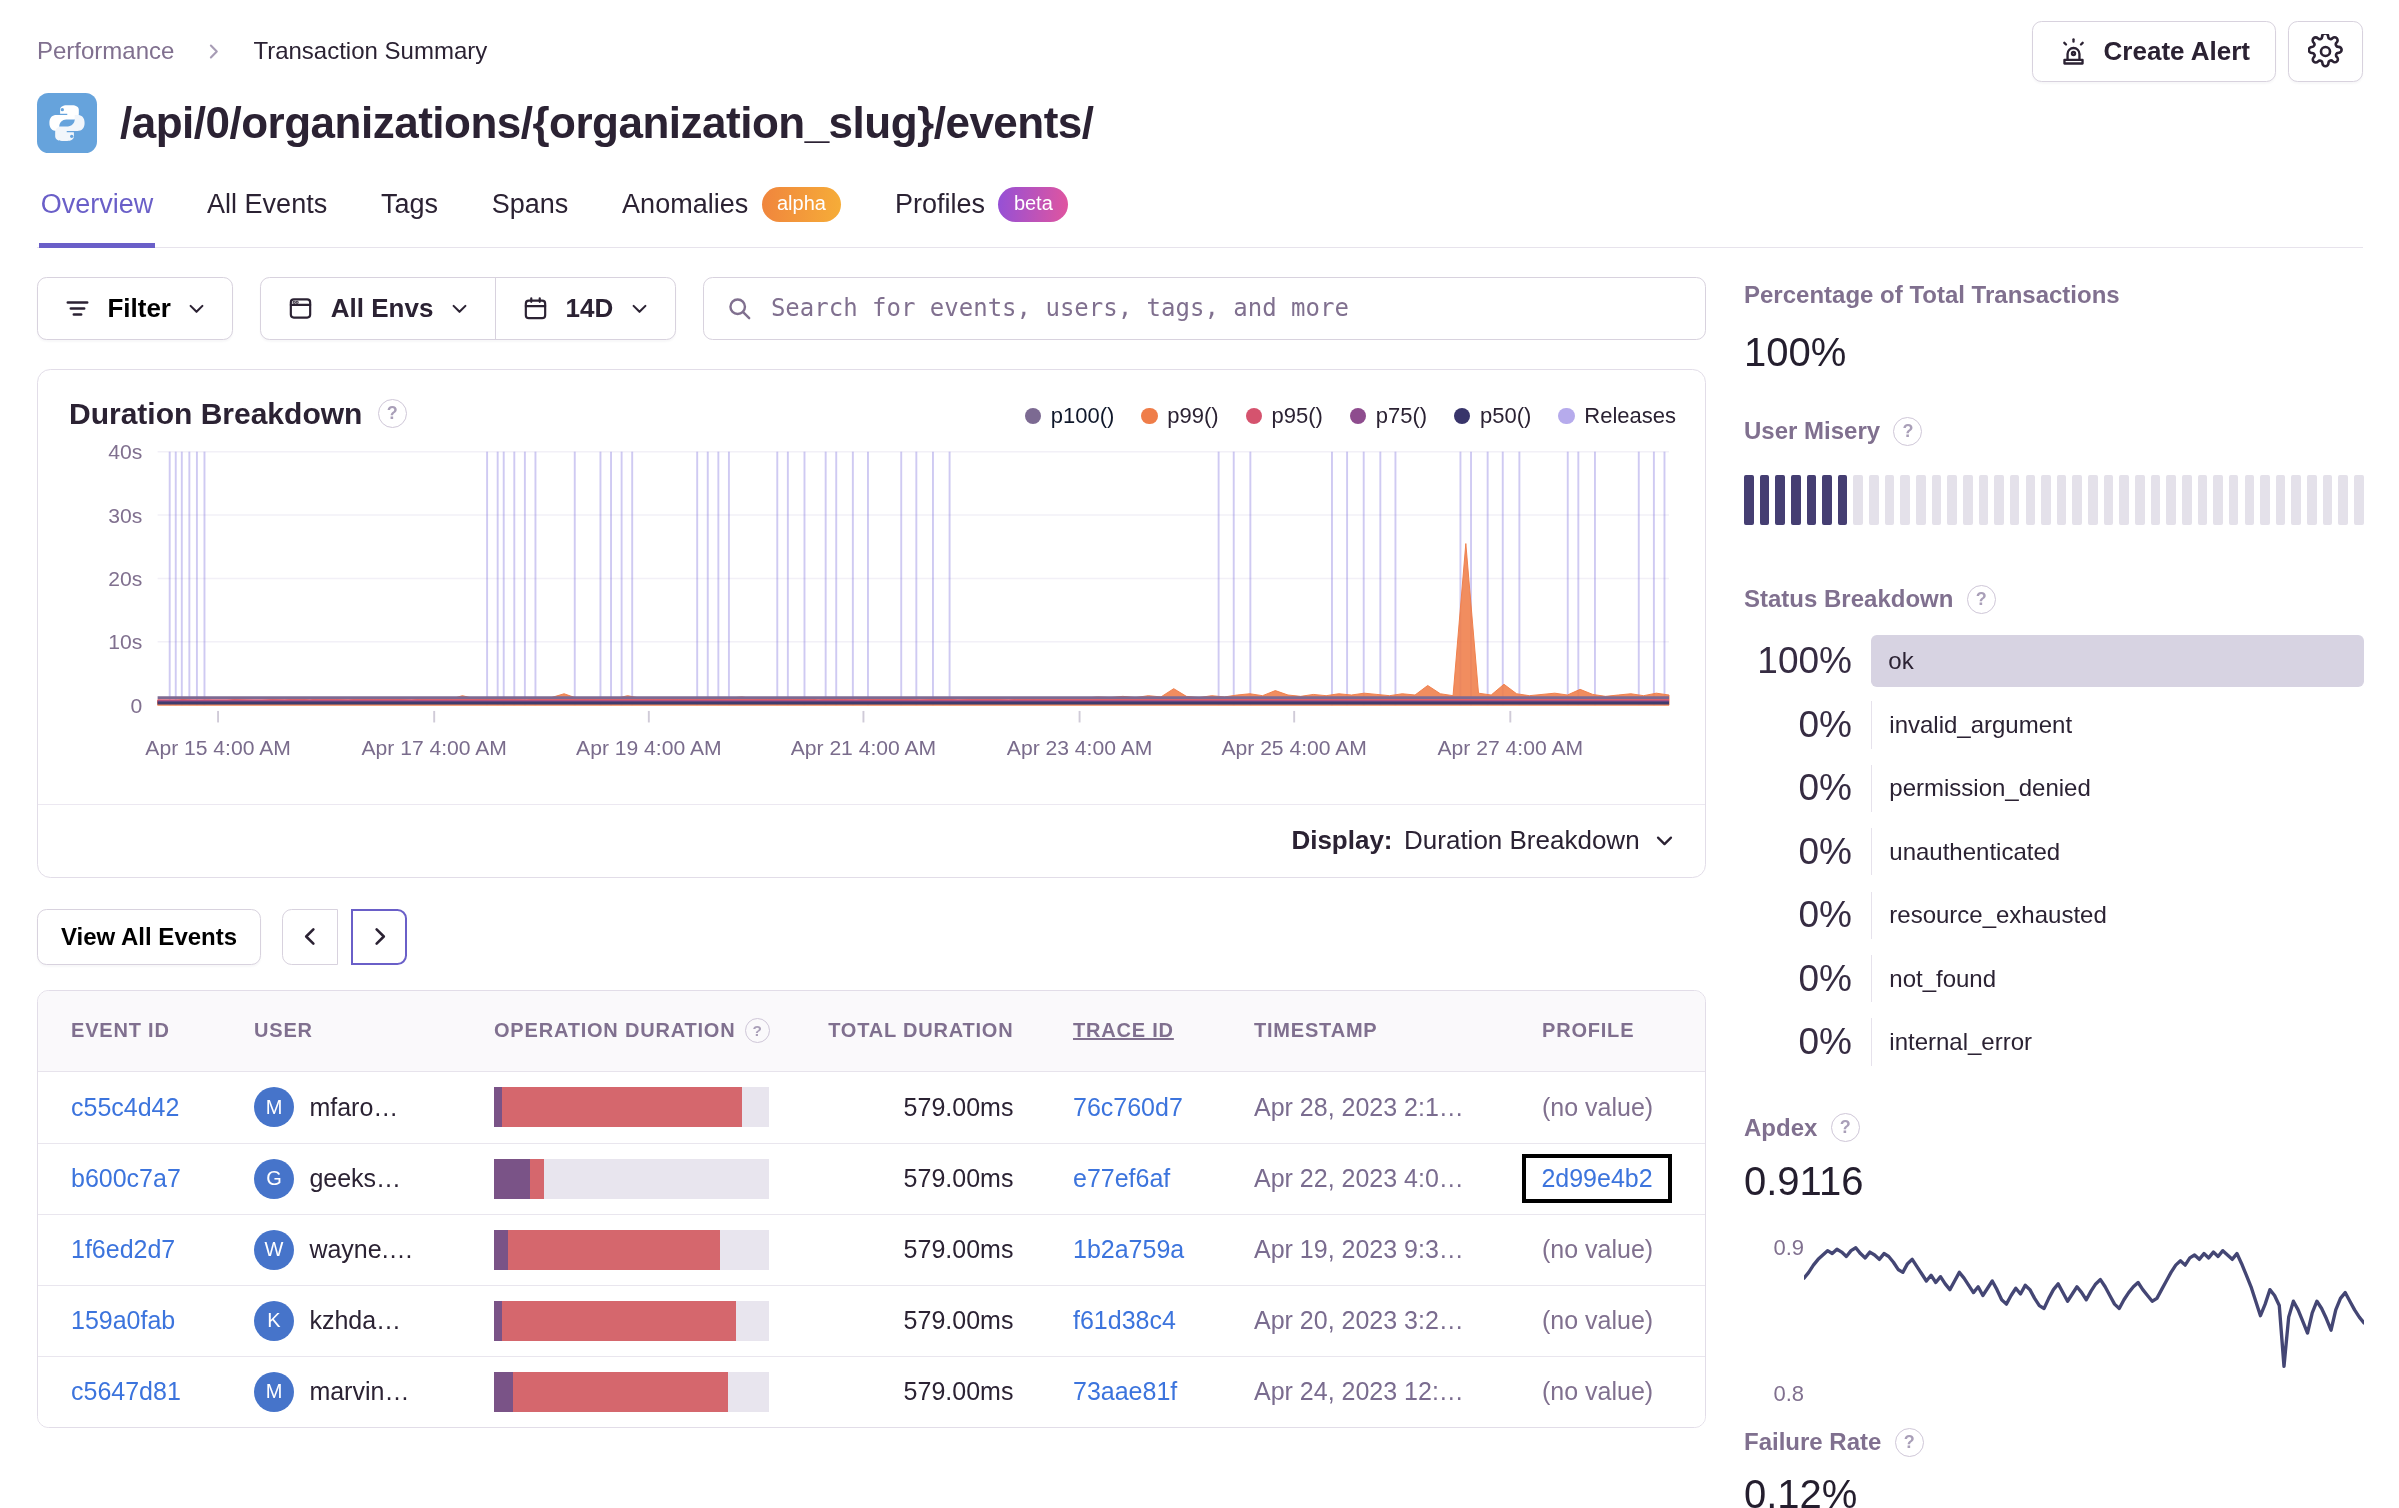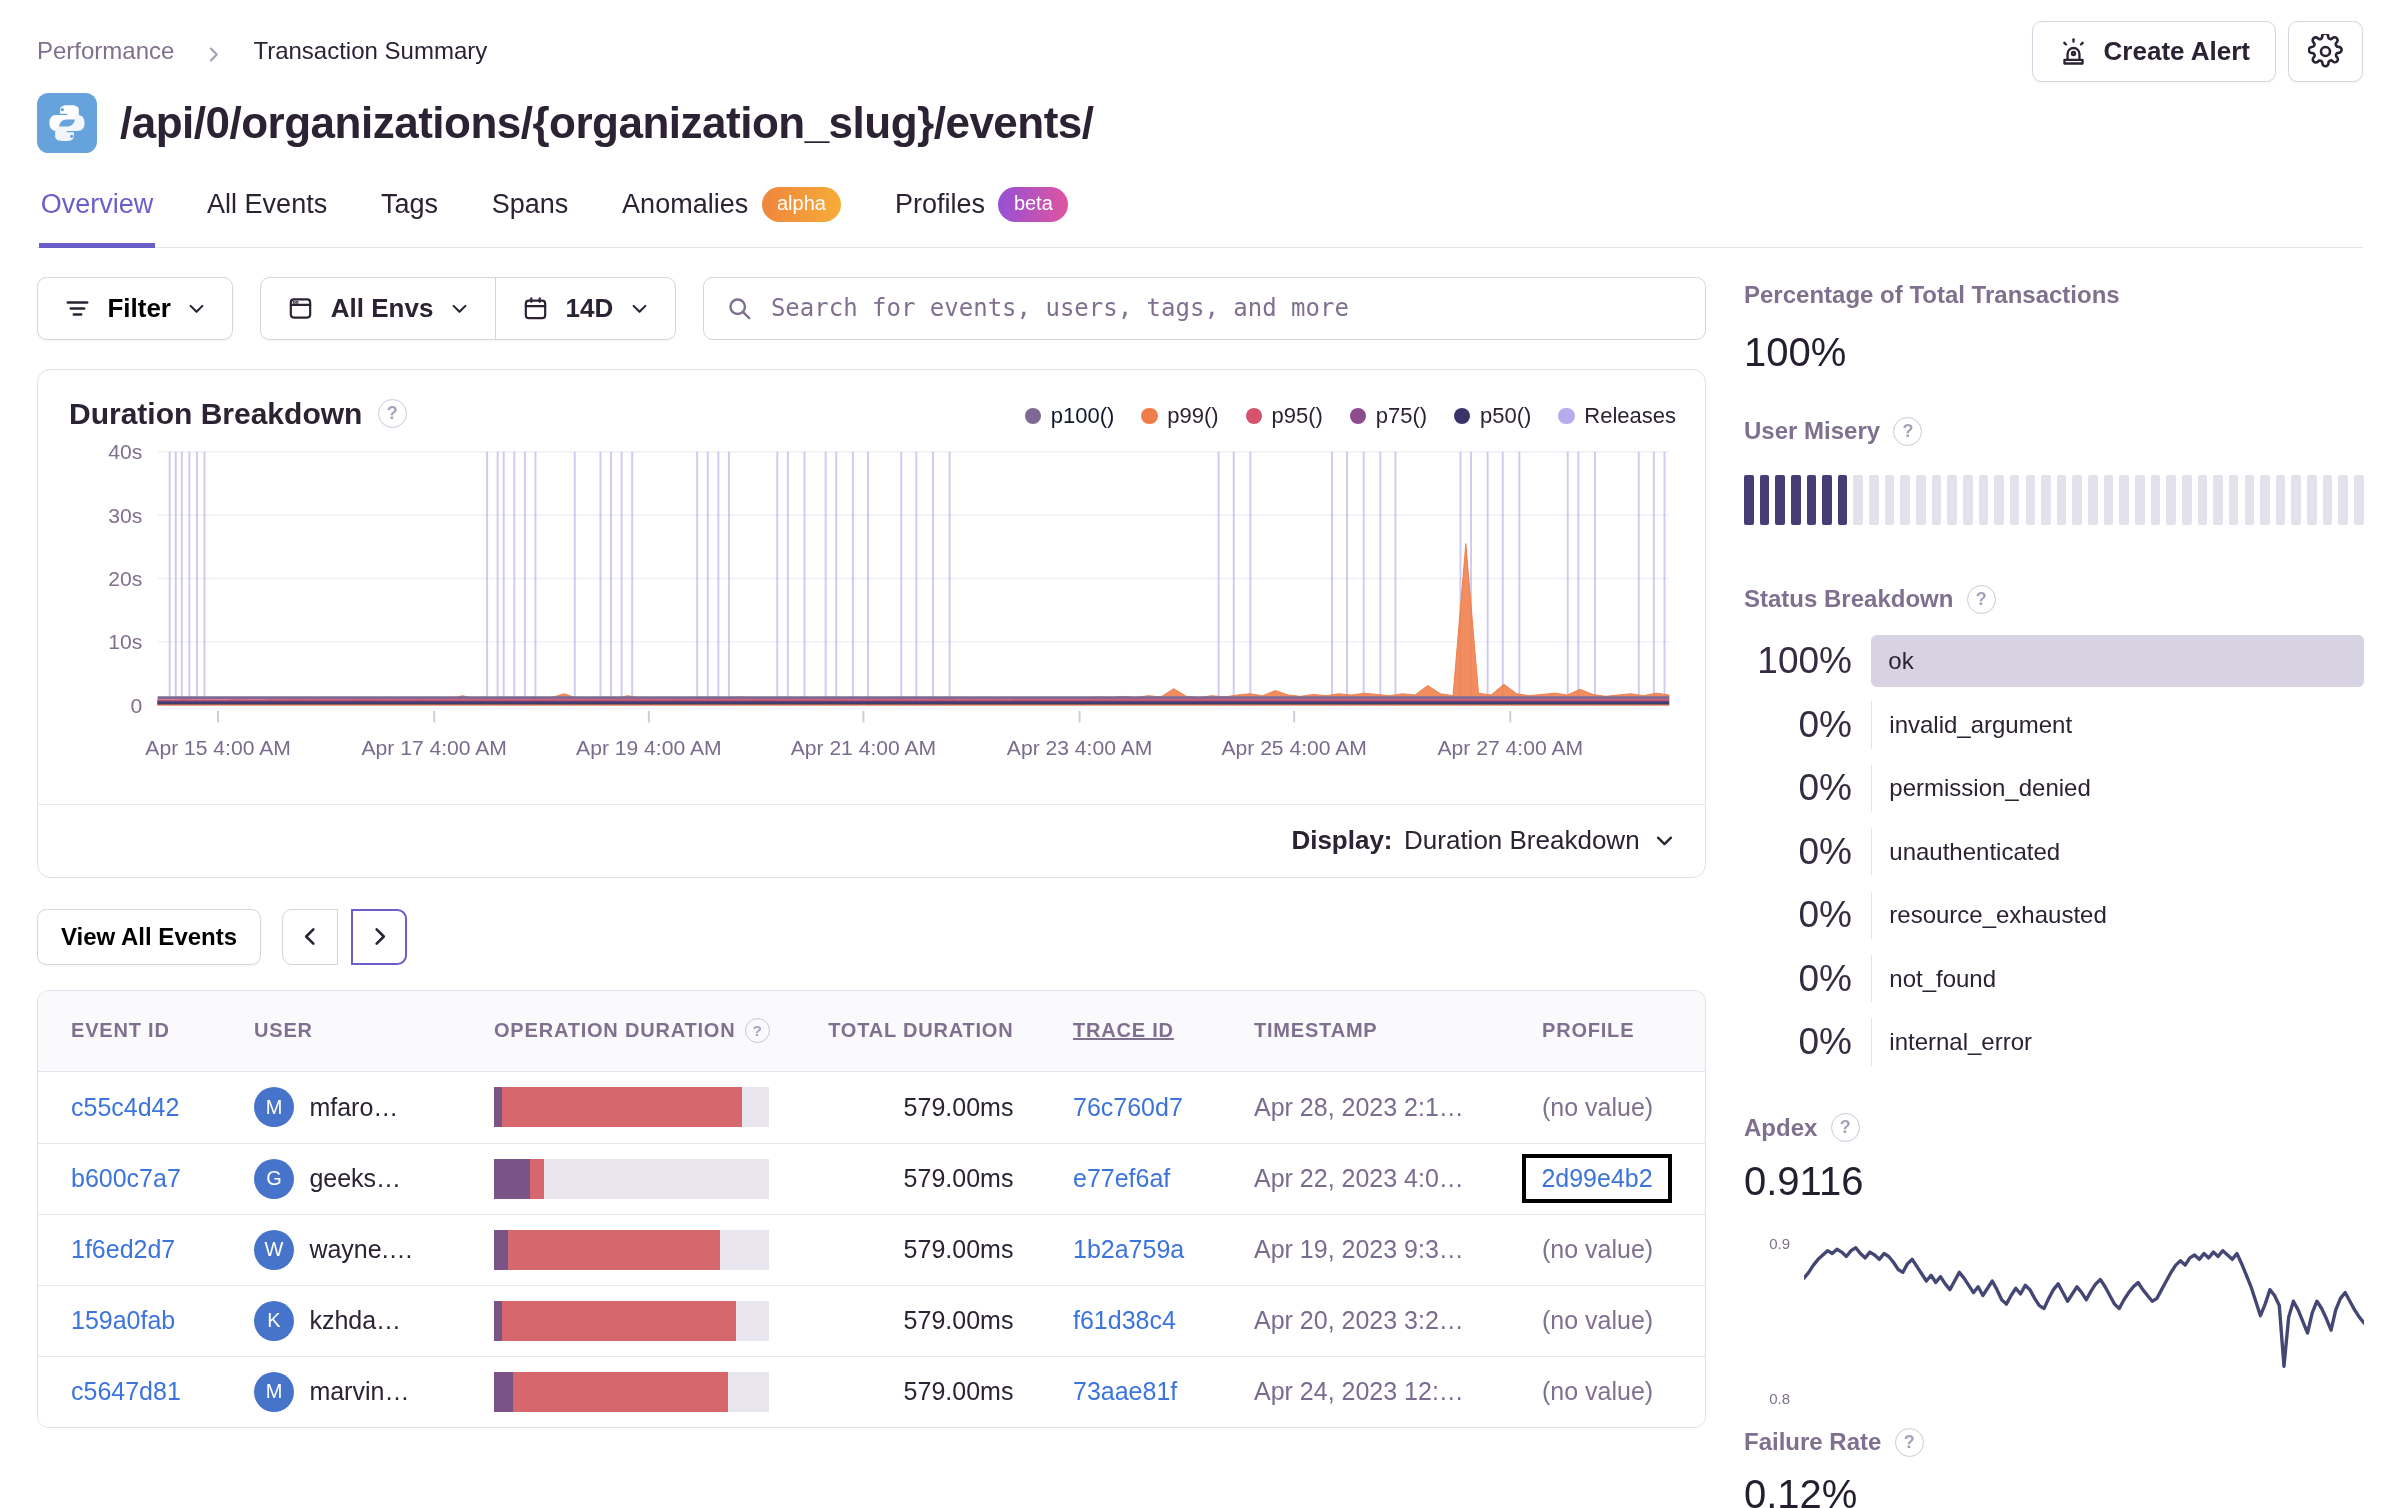--- a/index.html
+++ b/index.html
@@ -3,21 +3,21 @@
 <meta charset="utf-8">
 <style>
   * { margin:0; padding:0; box-sizing:border-box; }
   html,body { background:#fff; }
   body { font-family:"Liberation Sans", sans-serif; color:#2b2233; }
   .page { position:relative; width:2400px; height:1508px; overflow:hidden; background:#fff; }
   .content { padding:0 37px; }
 
   
   .topbar { display:flex; justify-content:space-between; align-items:center; padding-top:19px; height:83px; }
-  .breadcrumb { display:flex; align-items:flex-end; gap:29px; font-size:24px; }
+  .breadcrumb { display:flex; align-items:center; gap:29px; font-size:24px; }
   .crumb-muted { color:#80708f; cursor:pointer; }
   .crumb-sep { color:#a79cb5; display:flex; }
   .crumb-current { color:#2b2233; }
   .top-actions { display:flex; gap:12px; align-items:center; }
   .btn { display:flex; align-items:center; gap:14.4px; background:#fff; border:1.4px solid #d8d2de; border-radius:9.6px;
          height:61px; padding:0 25px; font-size:26px; font-weight:700; color:#2b2233; cursor:pointer;
          box-shadow:0 1.9px 1.9px rgba(43,34,51,0.03); }
   .btn-icon-only { padding:0 19px; }
   .icon-stroke { stroke:#2b2233; fill:none; stroke-width:1.8; stroke-linecap:round; stroke-linejoin:round; }
 
@@ -115,21 +115,21 @@
   .sb-sec3 { margin-bottom:46px; }
   .status-rows { margin-top:21px; }
   .status-row { display:grid; grid-template-columns:108px 1fr; gap:19px; align-items:center; margin-bottom:13.4px; min-height:50px; }
   .status-pct { font-size:37px; color:#362c42; text-align:right; }
   .status-bar-ok { background:#d7d3e2; border-radius:5.8px; height:52px; display:flex; align-items:center; padding-left:17.3px;
                    font-size:24px; color:#2b2233; }
   .status-label { border-left:1.9px solid #e6e2ec; padding:9.6px 0 9.6px 17.3px; font-size:24px; color:#2b2233; }
   .sb-sec4 { margin-bottom:15.4px; }
   .apdex-chart { display:flex; margin-top:25px; }
   .apdex-ylabels { width:60px; position:relative; height:183px; flex:none; }
-  .apdex-ylabels span { position:absolute; right:14px; font-size:15px; color:#80708f; }
+  .apdex-ylabels span { position:absolute; right:0; font-size:22px; color:#80708f; }
   .apdex-ytop { top:5.8px; } .apdex-ybottom { bottom:5.8px; }
   .apdex-svg-wrap { flex:1; height:183px; }
 </style>
 </head>
 <body>
 <div class="page">
 
 <div class="content">
 
   <div class="topbar">

